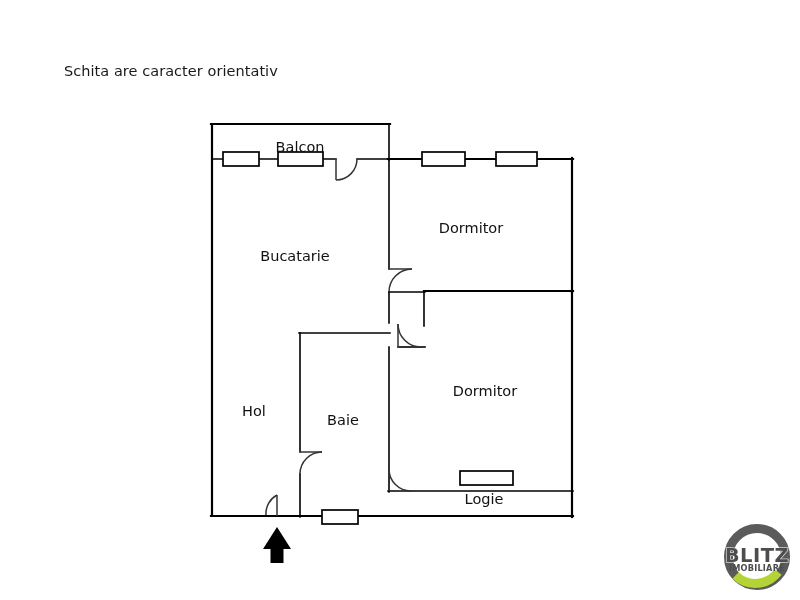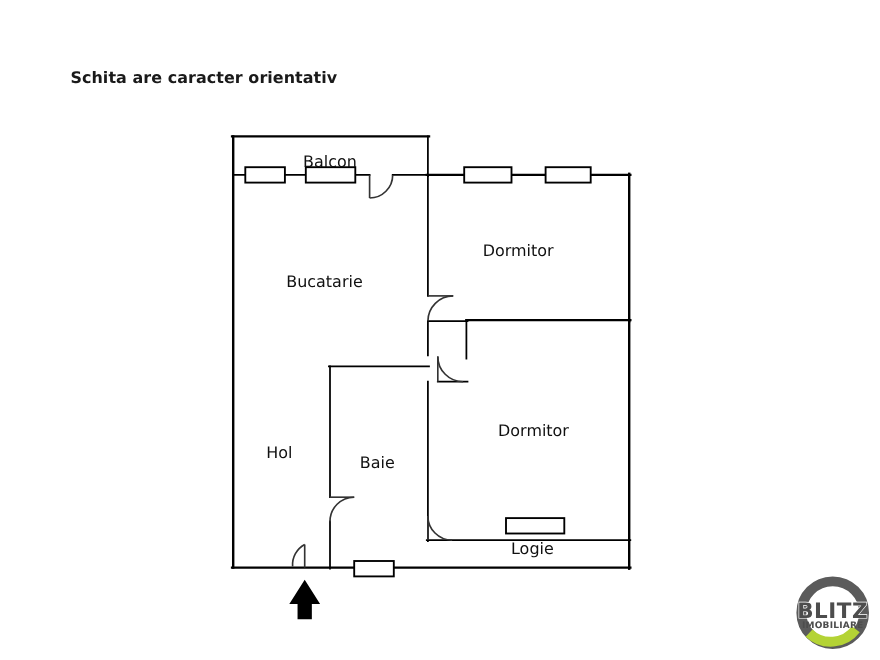--- a/index.html
+++ b/index.html
@@ -22,21 +22,20 @@
     background: #ffffff;
   }
   .note {
     position: absolute;
     left: 64px;
     top: 63px;
     font-size: 14.5px;
     color: #1a1a1a;
     letter-spacing: 0.05px;
     white-space: nowrap;
-    font-weight: bold;
   }
   #plan-svg {
     position: absolute;
     left: 0;
     top: 0;
   }
   .rlabel {
     font-family: "DejaVu Sans", sans-serif;
     font-size: 14.5px;
     fill: #111111;

